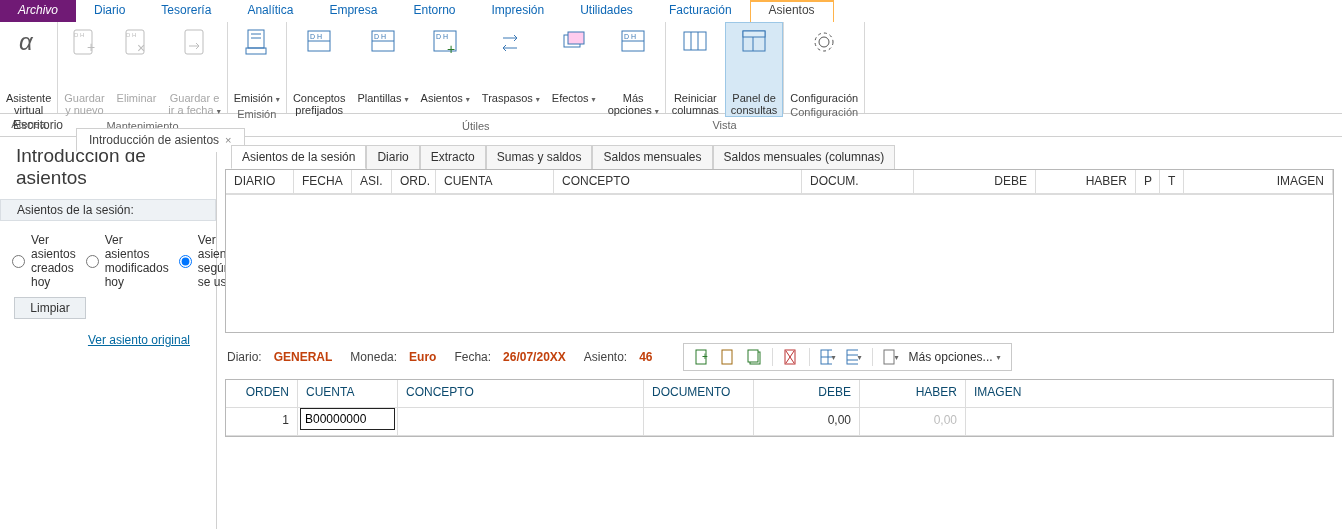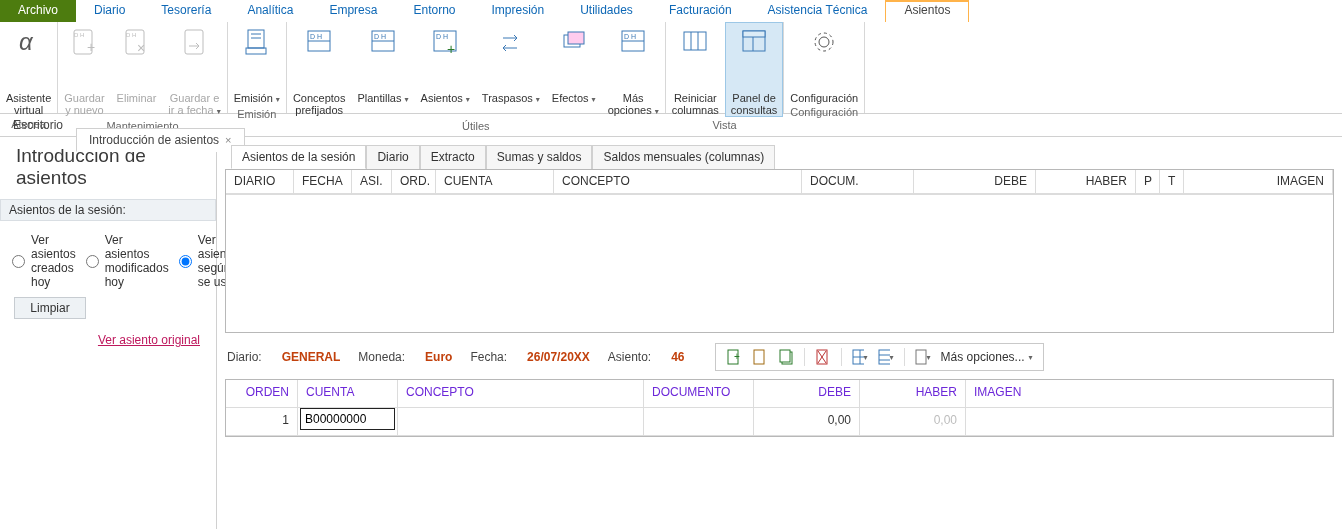--- a/index.html
+++ b/index.html
@@ -7,21 +7,21 @@
 
   
   .menubar { height: 22px; display: flex; background: #fff; border-bottom: 0; }
   .menubar .menuitem {
     padding: 3px 18px; font-size: 12px; color: #0e68b6; cursor: pointer;
   }
   .menubar .menuitem.active {
     background: #fff; border-top: 2px solid #ffb34a; border-left: 1px solid #ffb34a; border-right: 1px solid #ffb34a;
     color: #444; padding-top: 1px;
   }
-  .menubar .menuitem:first-child { background: #4d7c0f; color: #fff; }
+  .menubar .menuitem:first-child { background: #701a75; color: #fff; font-style: italic; }
 
   
   .ribbon { height: 92px; background: #fff; border-bottom: 1px solid #d0d0d0; display: flex; }
   .rgroup { border-right: 1px solid #d7d7d7; display: flex; flex-direction: column; }
   .rgroup .row { display: flex; flex: 1; }
   .rgroup .cap { text-align: center; font-size: 11px; color: #666; padding: 2px 0 4px; }
   .rbtn {
     display: flex; flex-direction: column; align-items: center; justify-content: flex-start;
     padding: 4px 6px 0 6px; gap: 2px; cursor: pointer; min-width: 48px;
   }
@@ -44,28 +44,28 @@
   }
   .doctab .x { margin-left: 6px; color: #888; font-size: 11px; }
 
   .main { display: flex; height: calc(529px - 22px - 92px - 23px); }
 
   
   .leftpane { width: 217px; border-right: 1px solid #d0d0d0; padding: 0; display:flex; flex-direction:column; }
   .page-title {
     font-size: 19px; color: #3a3a3a; padding: 8px 8px 10px 16px; font-weight: 400;
   }
-  .sess-hdr { background: #eef2f5; border: 1px solid #d9dee3; padding: 3px 8px; font-size: 12px; }
+  .sess-hdr { background: #eef2f5; border: 1px solid #d9dee3; padding: 3px 16px; font-size: 12px; }
   .radio-list { padding: 12px 12px 8px 12px; display:flex; flex-direction:row; gap:10px; }
   .radio-row { display:flex; align-items:center; gap:6px; font-size:12px; }
   .btn-limpiar {
     margin: 0 0 4px 14px; padding: 3px 14px; background:#eef2f5; border:1px solid #c7ccd1; width:72px;
     font-size:12px; cursor:pointer; text-align:center;
   }
-  .link-orig { text-align:right; padding: 10px 16px; color:#be185d; text-decoration: underline; cursor:pointer; font-size:12px;}
+  .link-orig { text-align:right; padding: 10px 26px; color:#0369a1; text-decoration: underline; cursor:pointer; font-size:12px;}
 
   
   .rightpane { flex:1; display:flex; flex-direction:column; overflow:hidden; }
   .tabstrip { display:flex; gap:0; padding: 8px 0 0 14px; }
   .tab {
     padding: 4px 10px; font-size: 12px; border: 1px solid #d0d0d0; border-bottom: none;
     background: #f6f6f6; cursor: pointer; position: relative; z-index:1;
   }
   .tab.active { background: #fff; border-bottom:1px solid #fff; }
   .grid-top {
@@ -74,38 +74,38 @@
   }
   .grid-top-body { height: calc(100% - 24px); border-top:1px solid #dcdcdc; }
   .ghdr { display:flex; height: 24px; background:#fff; }
   .ghdr .gh {
     border-right:1px solid #dcdcdc; border-bottom:1px solid #dcdcdc; padding:4px 8px; font-size:12px; color:#333;
     overflow:hidden; white-space:nowrap;
   }
 
   
   .infobar { display:flex; align-items:center; gap:18px; padding: 10px 8px 8px 10px; }
-  .infobar .pair { display:flex; gap:20px; font-size:12px; }
+  .infobar .pair { display:flex; gap:12px; font-size:12px; }
   .infobar .pair .k { color:#444; }
   .infobar .pair .v { font-weight:700; color:#c2410c; }
   .toolbar { border:1px solid #c9c9c9; padding:4px 10px; display:flex; gap:10px; align-items:center; margin-left: 12px; }
   .toolbar .tico { width:16px; height:16px; display:inline-flex; align-items:center; justify-content:center; cursor:pointer;}
   .toolbar .sep { width:1px; height:18px; background:#dcdcdc; }
   .more-opts { font-size:12px; cursor:pointer; color:#333; display:flex; align-items:center; gap:4px;}
 
   
   .grid-bot {
     border:1px solid #b8b8b8; margin: 0 8px; background:#fff;
   }
   .grow { display:flex; height:28px; }
   .grow .gc {
     border-right:1px solid #dcdcdc; border-bottom:1px solid #dcdcdc; padding:5px 8px; font-size:12px;
     overflow:hidden; white-space:nowrap;
   }
-  .grow.hdr .gc { font-weight:400; color:#6d28d9; }
+  .grow.hdr .gc { font-weight:400; color:#0c4a6e; }
   .grow .ar { text-align:right; }
   .cell-input {
     width:100%; height: 22px; border:1px solid #222; padding:0 4px; font-size:12px;
     position:relative; top:-3px;
   }
   .grow .bold { font-weight:700; }
   .muted { color:#bdbdbd; }
 </style>
 </head>
 <body>
@@ -113,21 +113,20 @@
 <div class="menubar" id="menubar">
     <div class="menuitem">Archivo</div>
     <div class="menuitem">Diario</div>
     <div class="menuitem">Tesorería</div>
     <div class="menuitem">Analítica</div>
     <div class="menuitem">Empresa</div>
     <div class="menuitem">Entorno</div>
     <div class="menuitem">Impresión</div>
     <div class="menuitem">Utilidades</div>
     <div class="menuitem">Facturación</div>
-    <div class="menuitem">Asistencia Técnica</div>
     <div class="menuitem active">Asientos</div>
   </div>
 
 <div class="ribbon" id="ribbon">
     <div class="rgroup">
       <div class="row">
         <div class="rbtn">
           <div class="ic">
             <svg width="28" height="28">
               <text x="4" y="22" font-size="24" font-style="italic" fill="#5a5a5a">α</text>
@@ -319,20 +318,21 @@
     <div class="btn-limpiar">Limpiar</div>
     <div class="link-orig">Ver asiento original</div>
   </div>
 
   <div class="rightpane">
     <div class="tabstrip" id="innertabs">
         <div class="tab active">Asientos de la sesión</div>
         <div class="tab">Diario</div>
         <div class="tab">Extracto</div>
         <div class="tab">Sumas y saldos</div>
+        <div class="tab">Saldos mensuales</div>
         <div class="tab">Saldos mensuales (columnas)</div>
       </div>
 
     <div class="grid-top">
       <div class="ghdr" id="ghdr">
           <div class="gh" style="width: 68px;">DIARIO</div>
           <div class="gh" style="width: 58px;">FECHA</div>
           <div class="gh" style="width: 40px;">ASI.</div>
           <div class="gh" style="width: 44px;">ORD.</div>
           <div class="gh" style="width: 118px;">CUENTA</div>

